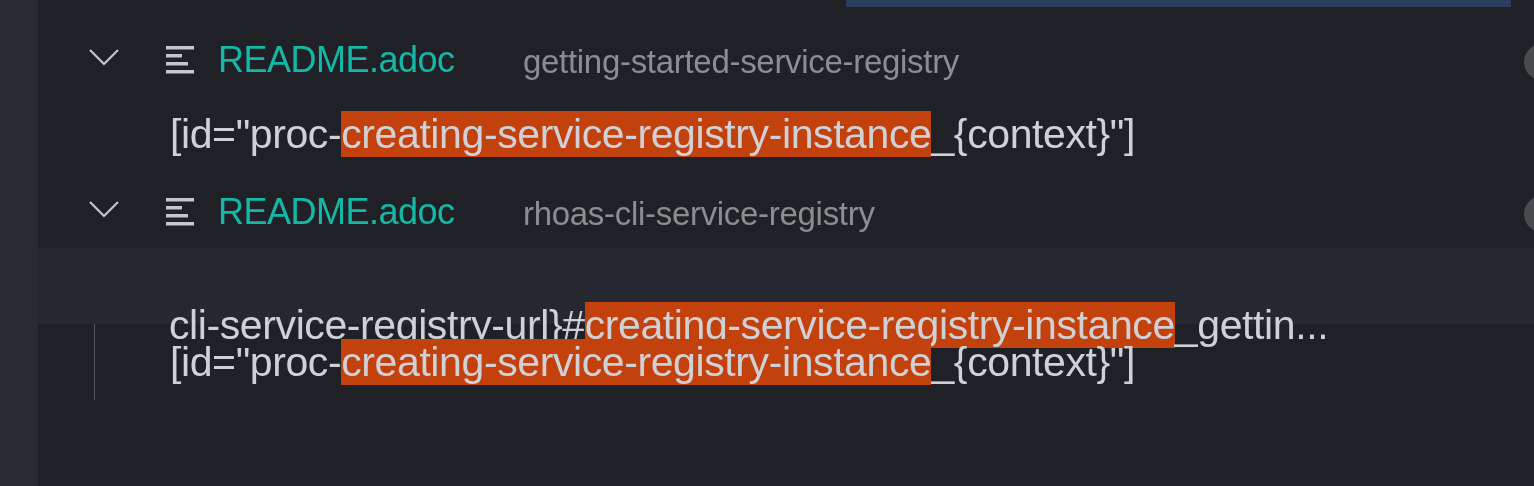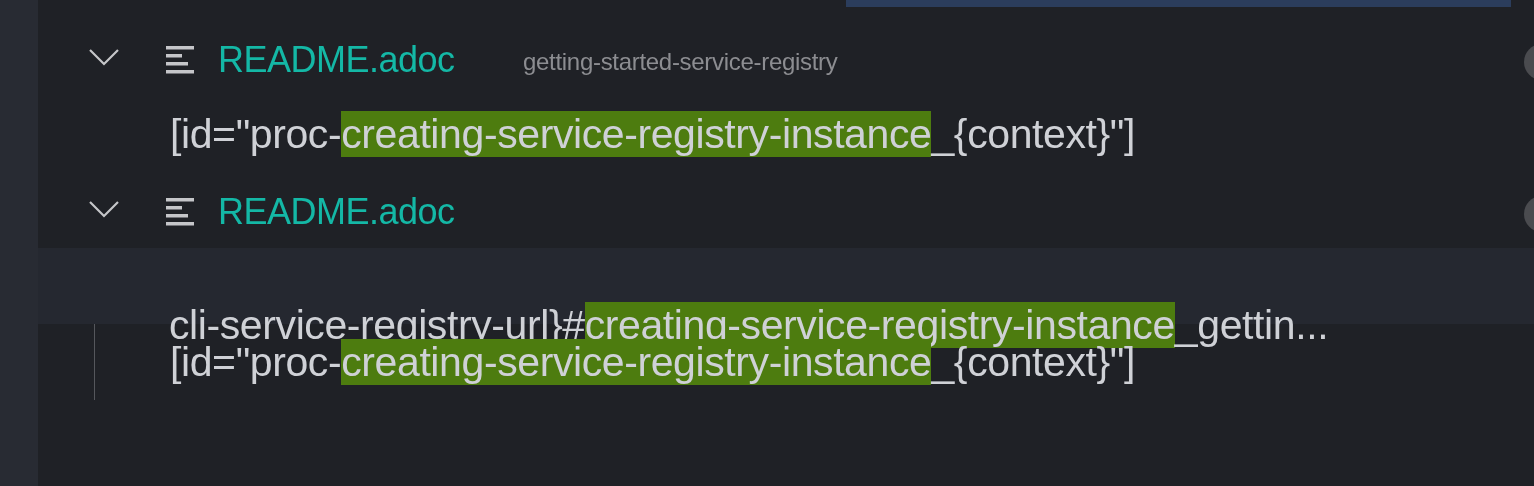--- a/index.html
+++ b/index.html
@@ -30,29 +30,29 @@
       position: absolute; left: 48px; width: 36px; height: 28px;
     }
     .file-icon {
       position: absolute; left: 128px; width: 30px; height: 28px;
     }
     .file-name {
       position: absolute; left: 180px; font-size: 36px; color: #14b8a6;
       letter-spacing: -0.5px; white-space: nowrap; line-height: 48px;
     }
     .file-path {
-      position: absolute; font-size: 24px; color: #8c8d91;
+      position: absolute; font-size: 33px; color: #8c8d91;
       white-space: nowrap; line-height: 48px; letter-spacing: -0.3px;
     }
     .match-line {
       position: absolute; left: 132px; font-size: 41px; color: #cfd1d6;
       white-space: nowrap; line-height: 52px; letter-spacing: -0.4px;
     }
     .match-line .hit {
-      background: #4d7c0f;
+      background: #c2410c;
     }
     .badge {
       position: absolute; right: -26px; width: 36px; height: 36px;
       border-radius: 18px; background: #4a4b4f;
     }
     .tree-guide {
       position: absolute; left: 56px; top: 248px; width: 1px; height: 152px;
       background: #55575c;
     }
   </style>
@@ -92,20 +92,21 @@
     <svg class="chevron" style="top:22px;" viewBox="0 0 36 28">
       <polyline points="4,6 18,20 32,6" fill="none" stroke="#c5c6c9" stroke-width="2.2"></polyline>
     </svg>
     <svg class="file-icon" style="top:24px;" viewBox="0 0 30 28">
       <rect x="0" y="0" width="28" height="3.5" fill="#c5c6c9"></rect>
       <rect x="0" y="8" width="16" height="3.5" fill="#c5c6c9"></rect>
       <rect x="0" y="16" width="22" height="3.5" fill="#c5c6c9"></rect>
       <rect x="0" y="24" width="28" height="3.5" fill="#c5c6c9"></rect>
     </svg>
     <span class="file-name" style="top:14px;">README.adoc</span>
+    <span class="file-path" style="left:485px; top:16px;">rhoas-cli-service-registry</span>
     <div class="badge" style="top:22px;"></div>
   </div>
 
   <div class="tree-guide"></div>
 
   <div class="row hover" style="top:248px;">
     <div class="match-line" style="left:131px; top:14px;margin-top:37px;">
       <span>cli-service-registry-url}#</span><span class="hit">creating-service-registry-instance</span><span>_gettin...</span>
     </div>
   </div>

